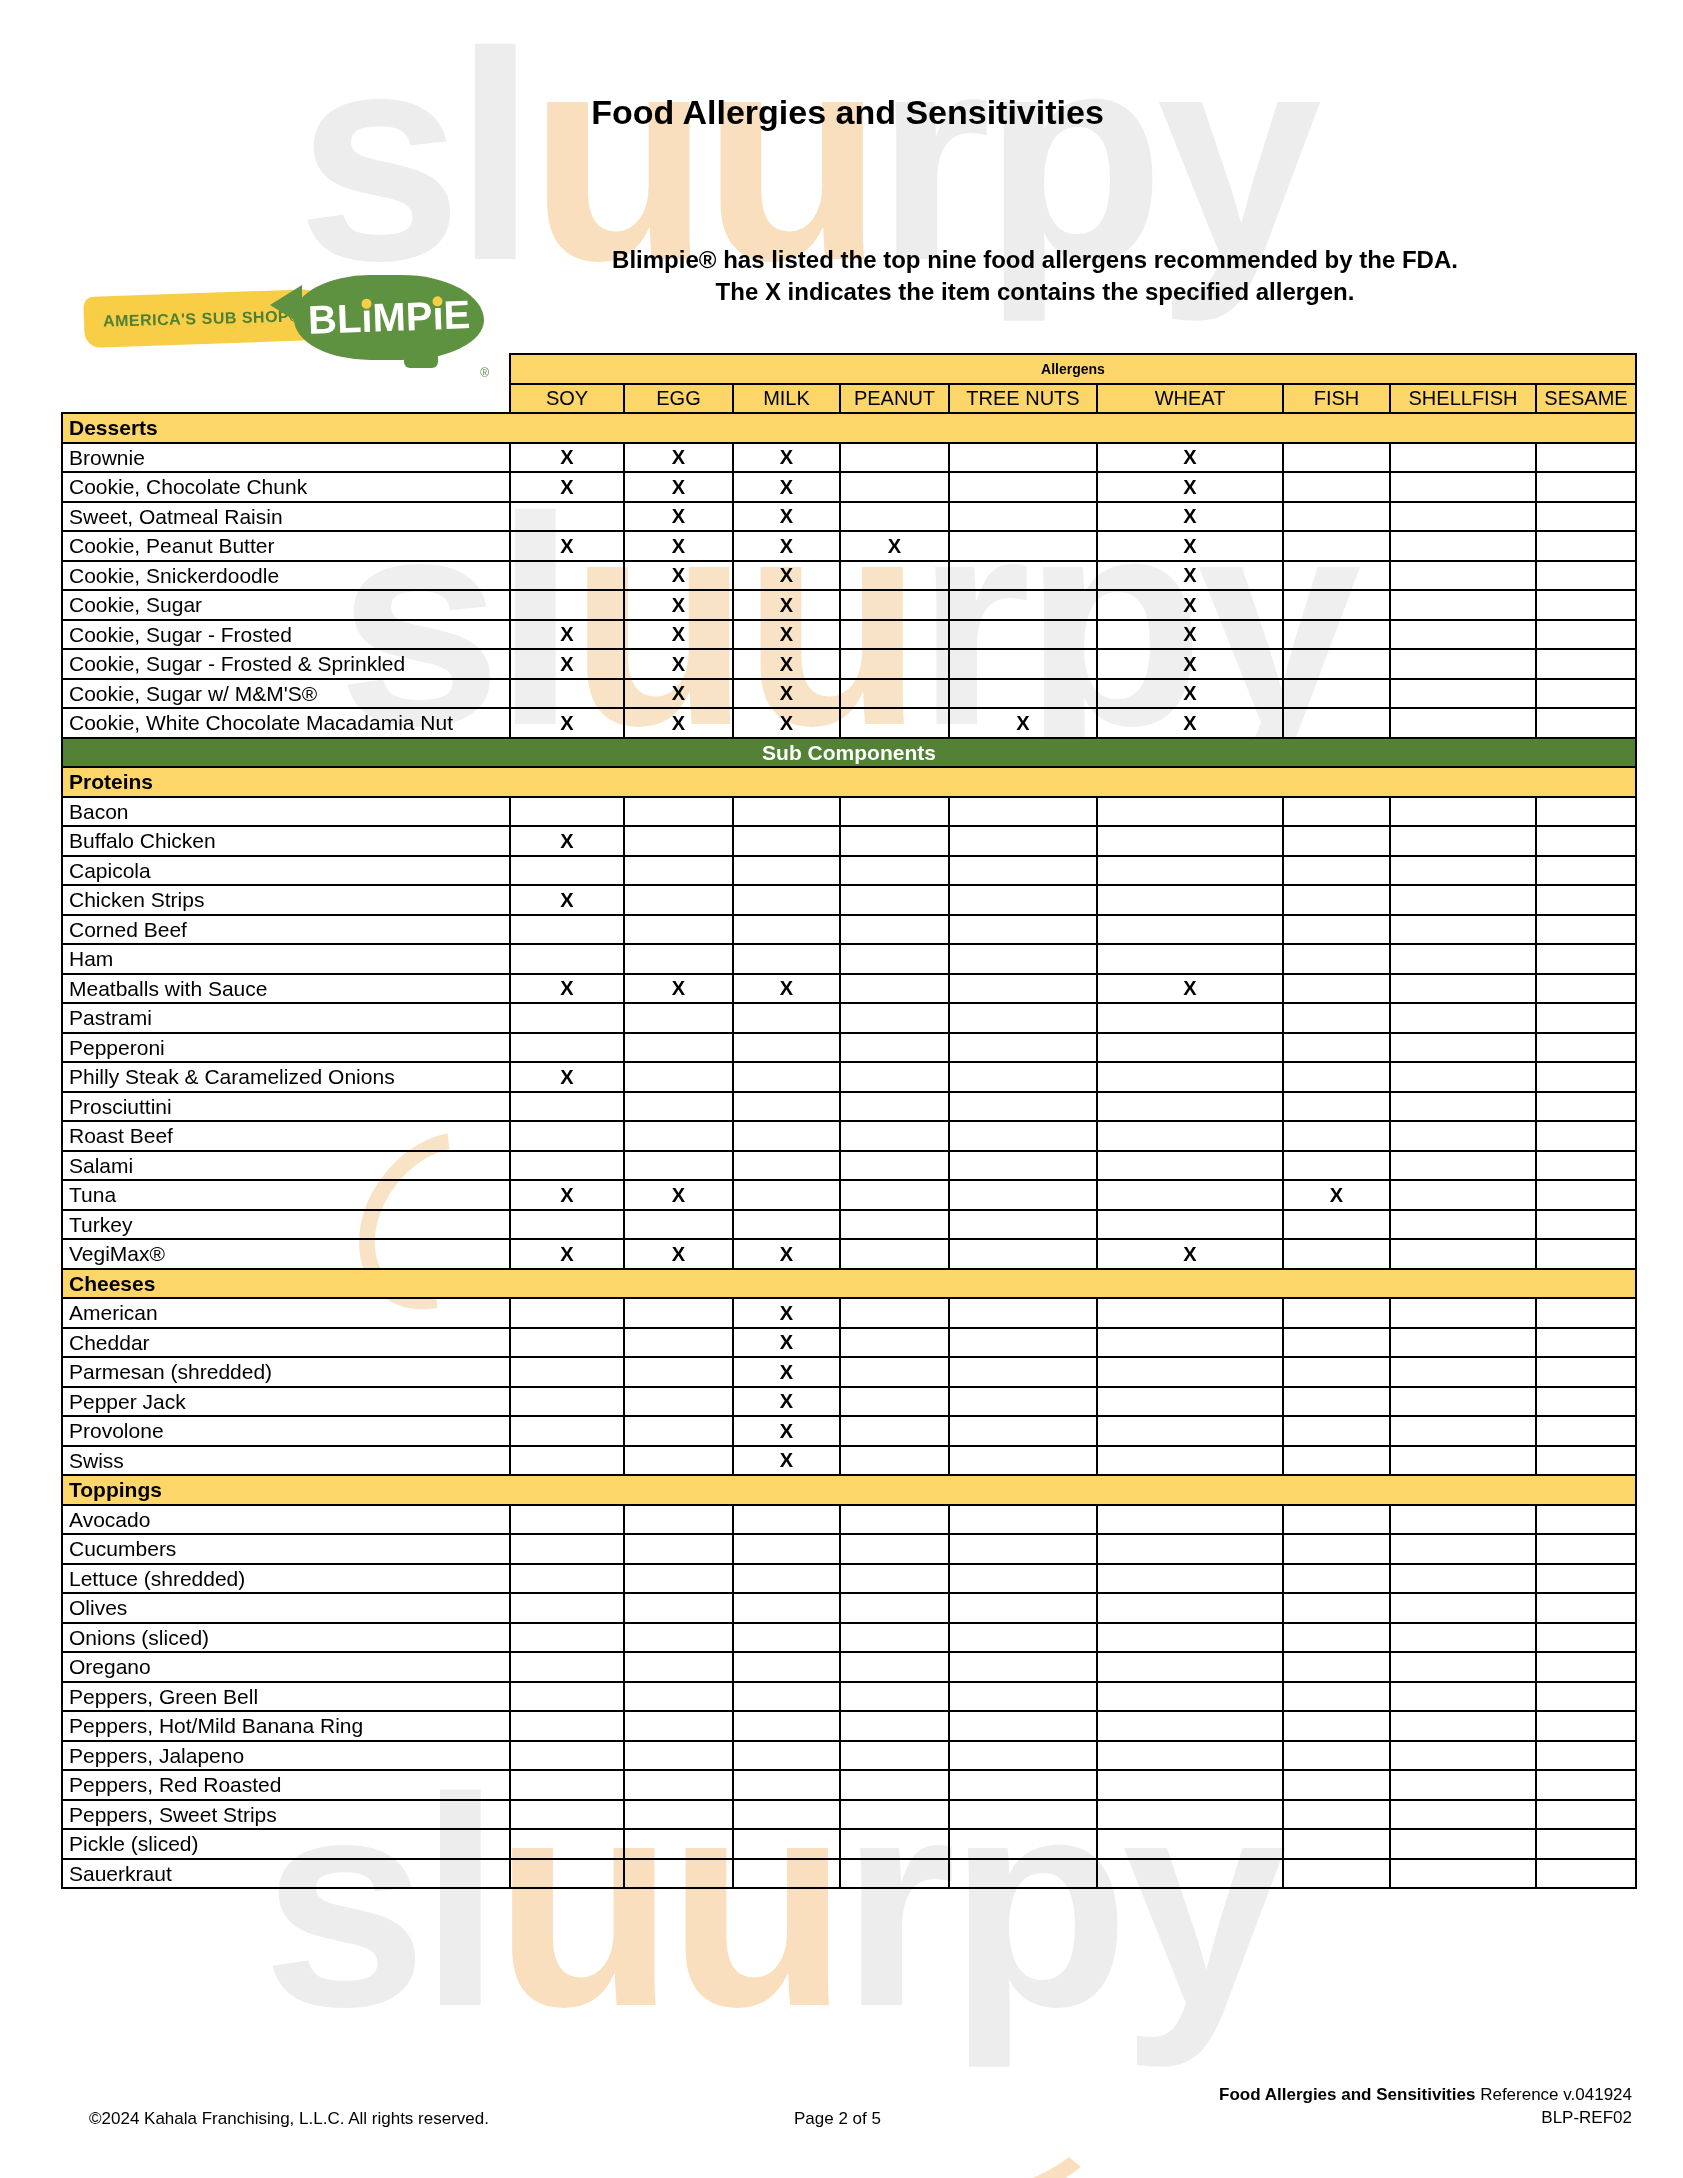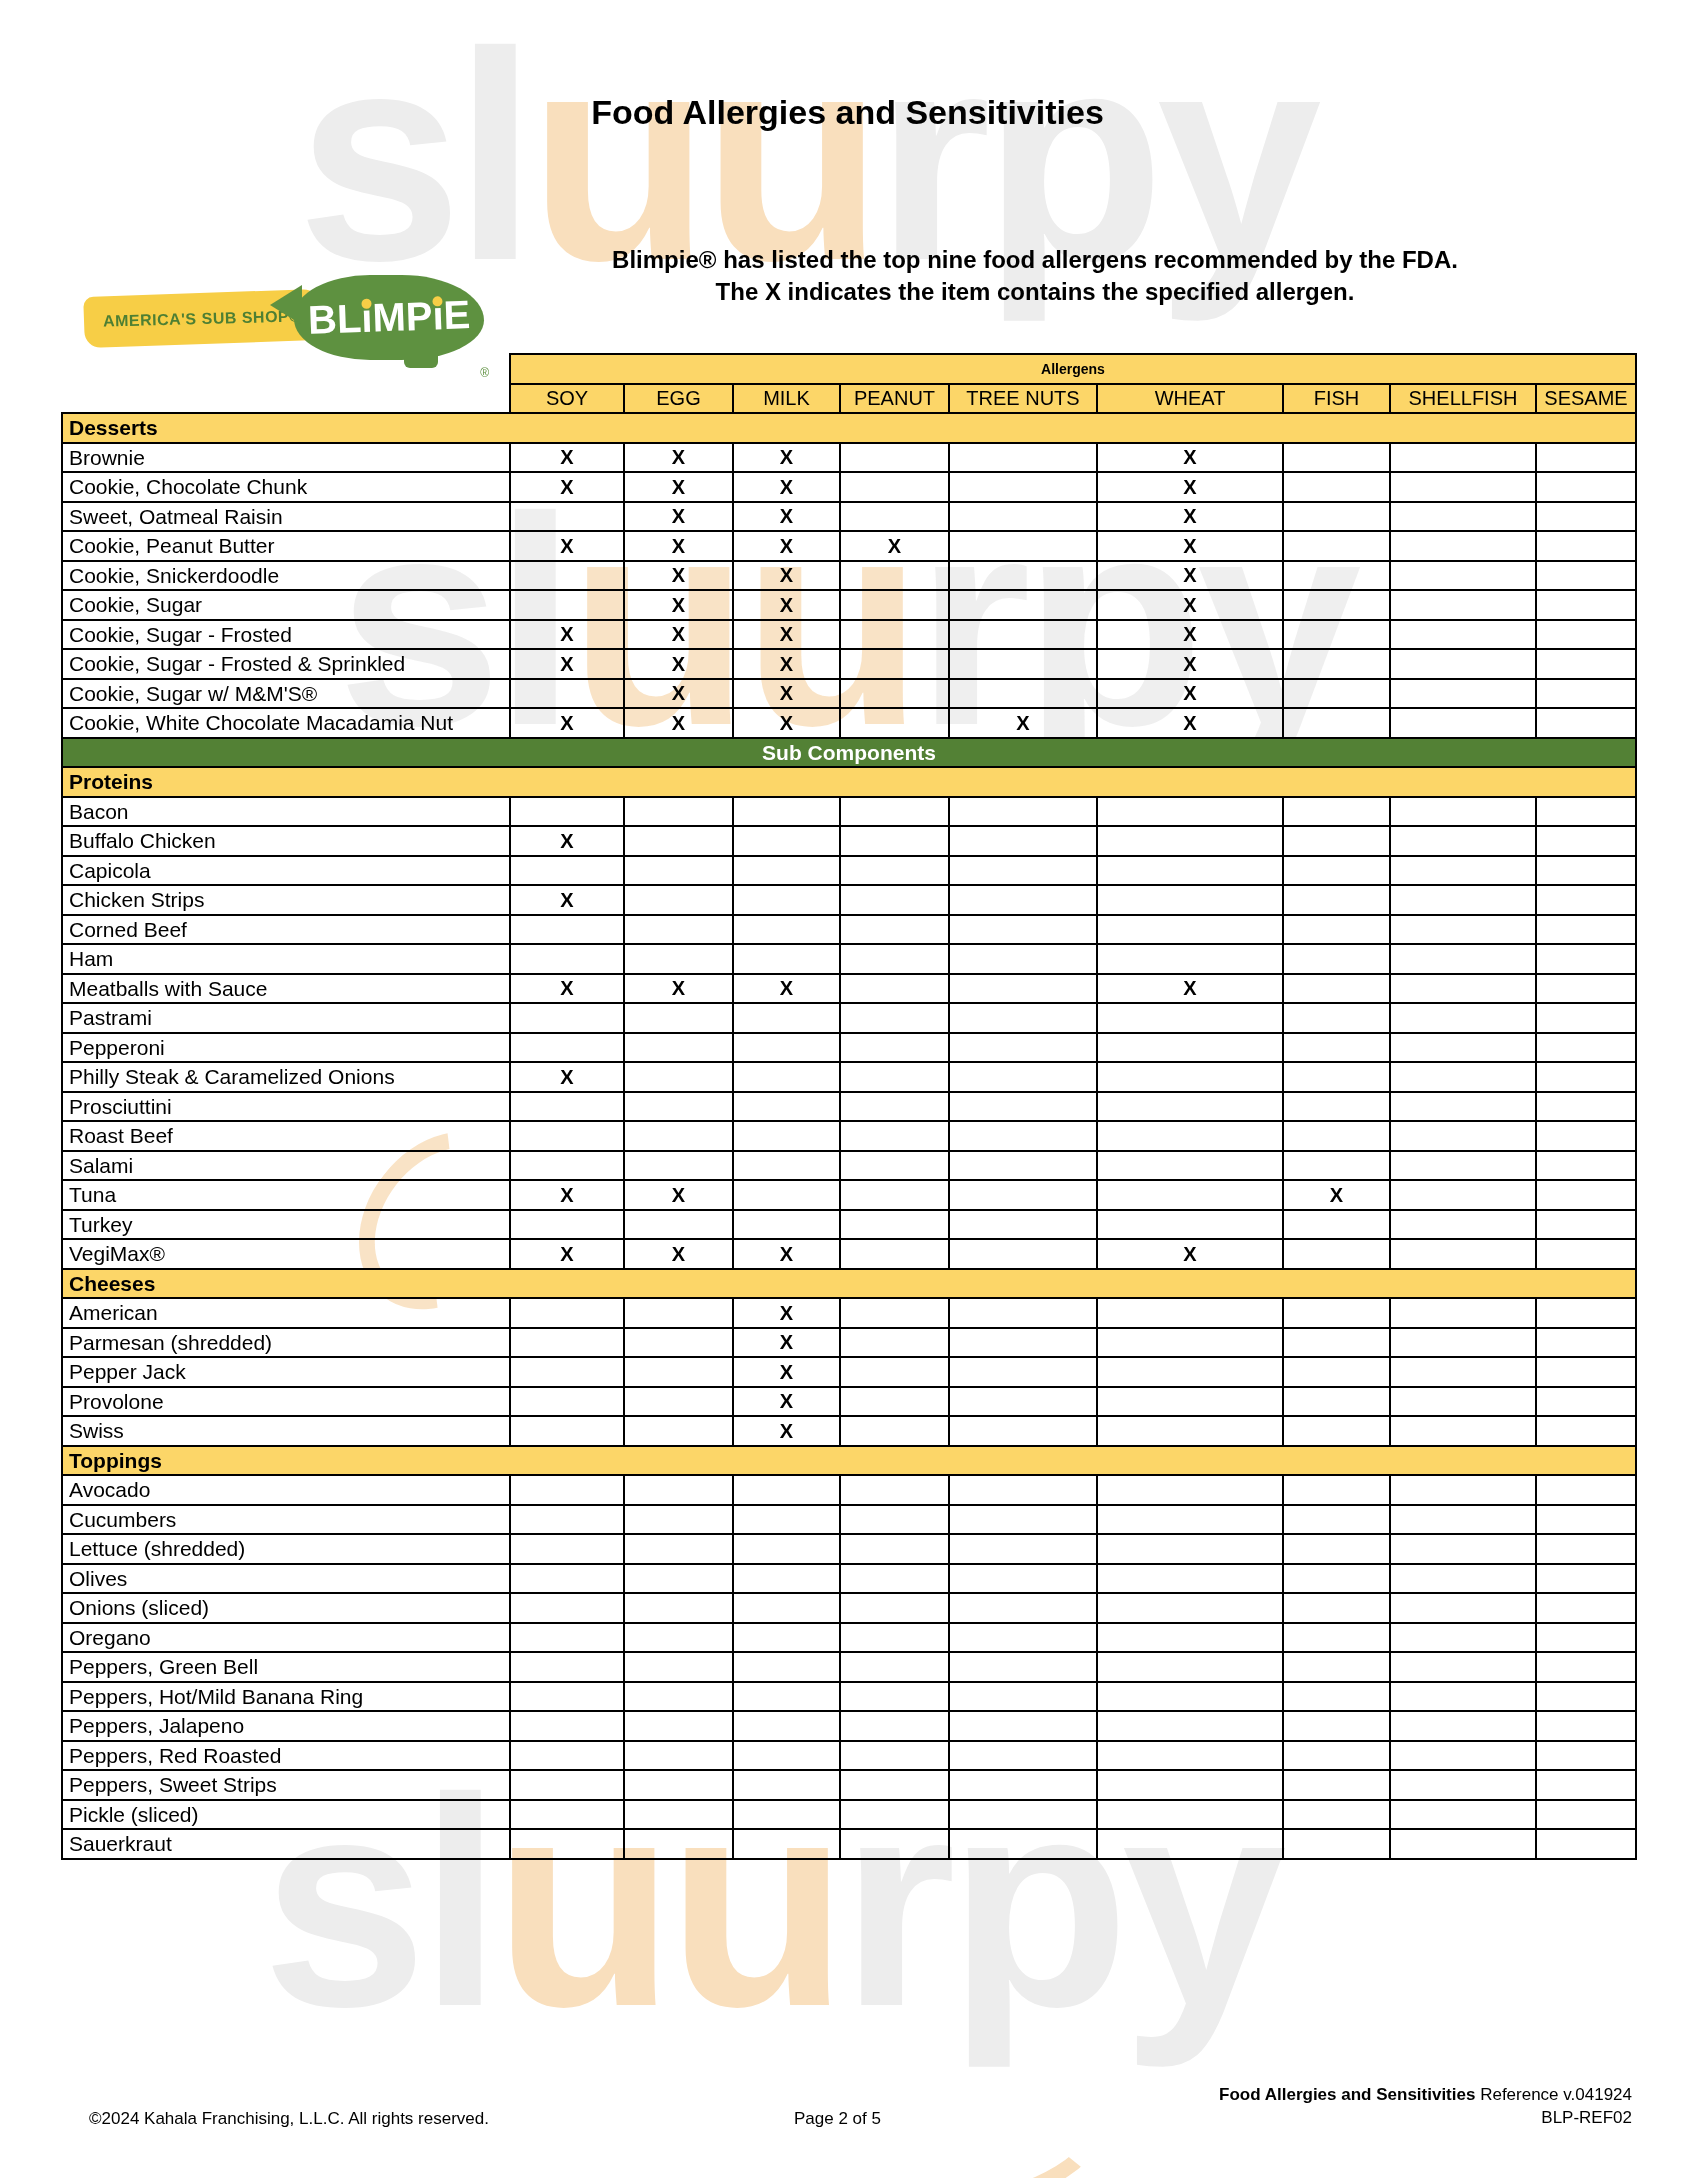--- a/index.html
+++ b/index.html
@@ -472,20 +472,32 @@
           <td class="mark"></td>
           <td class="mark">X</td>
           <td class="mark"></td>
           <td class="mark"></td>
           <td class="mark"></td>
           <td class="mark"></td>
           <td class="mark"></td>
           <td class="mark"></td>
         </tr>
         <tr>
+          <td class="item">Cheddar</td>
+          <td class="mark"></td>
+          <td class="mark"></td>
+          <td class="mark">X</td>
+          <td class="mark"></td>
+          <td class="mark"></td>
+          <td class="mark"></td>
+          <td class="mark"></td>
+          <td class="mark"></td>
+          <td class="mark"></td>
+        </tr>
+        <tr>
           <td class="item">Parmesan (shredded)</td>
           <td class="mark"></td>
           <td class="mark"></td>
           <td class="mark">X</td>
           <td class="mark"></td>
           <td class="mark"></td>
           <td class="mark"></td>
           <td class="mark"></td>
           <td class="mark"></td>
           <td class="mark"></td>

